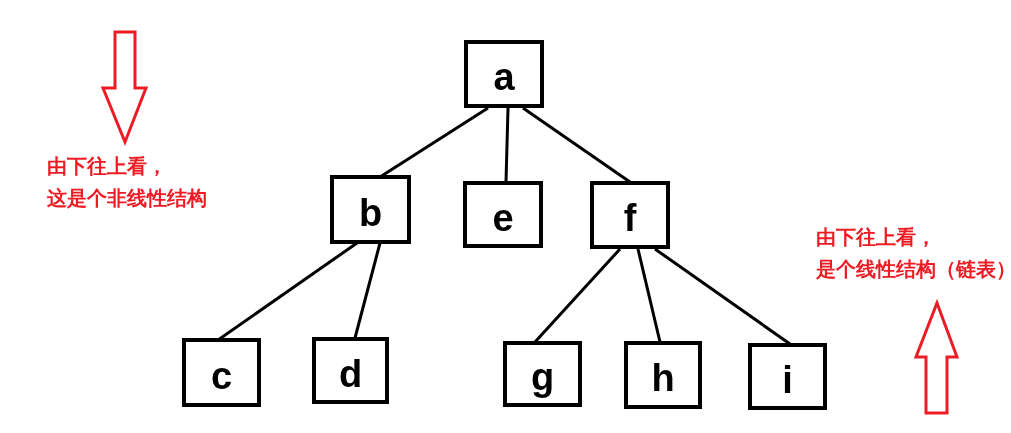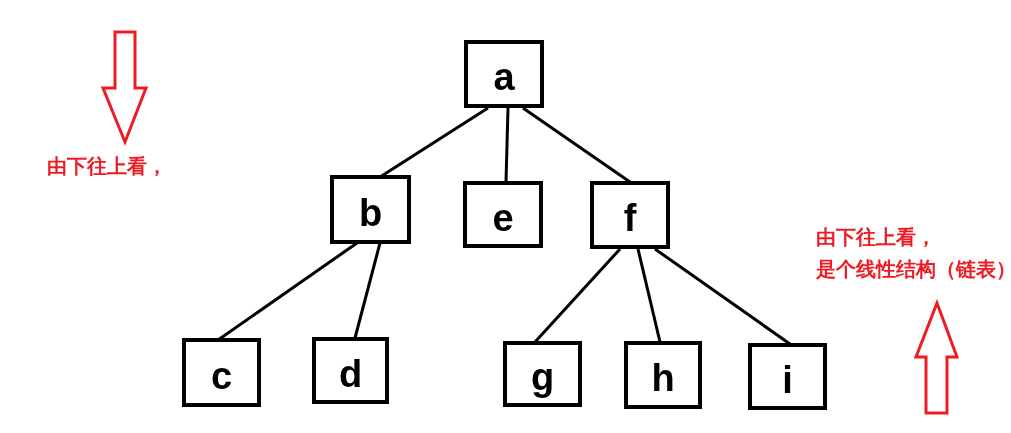--- a/index.html
+++ b/index.html
@@ -94,19 +94,20 @@
   </div>
   <div class="node" style="left:624px; top:341px; width:78px; height:68px;">
     <span>h</span>
   </div>
   <div class="node" style="left:748px; top:343px; width:79px; height:67px;">
     <span>i</span>
   </div>
 
   <div class="note note-left">
     <div>由下往上看，</div>
+    <div>这是个非线性结构</div>
   </div>
   <div class="note note-right">
     <div>由下往上看，</div>
     <div>是个线性结构（链表）</div>
   </div>
 
 </div>
 
 </body></html>

